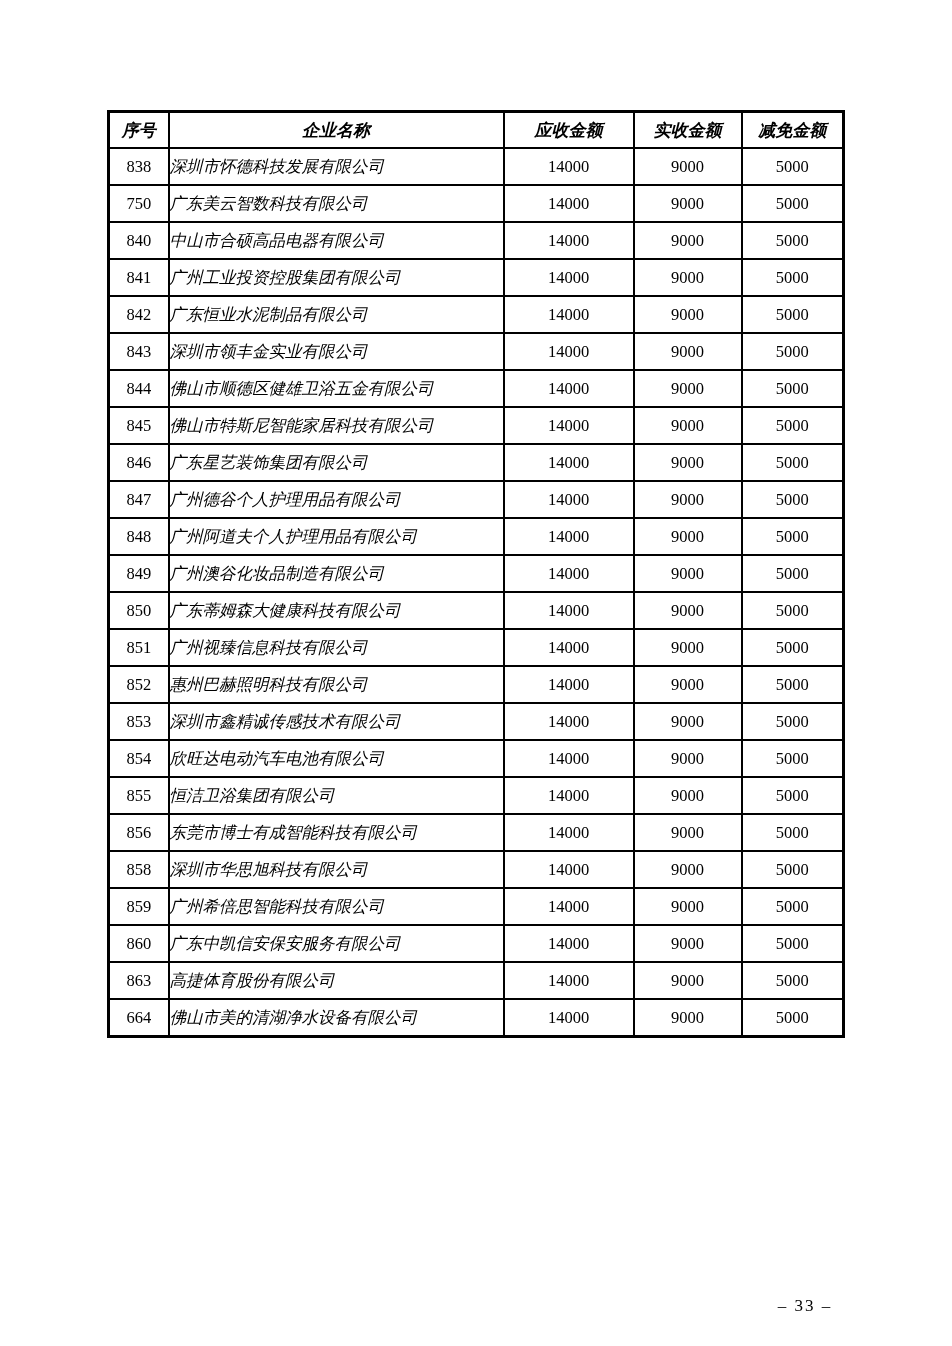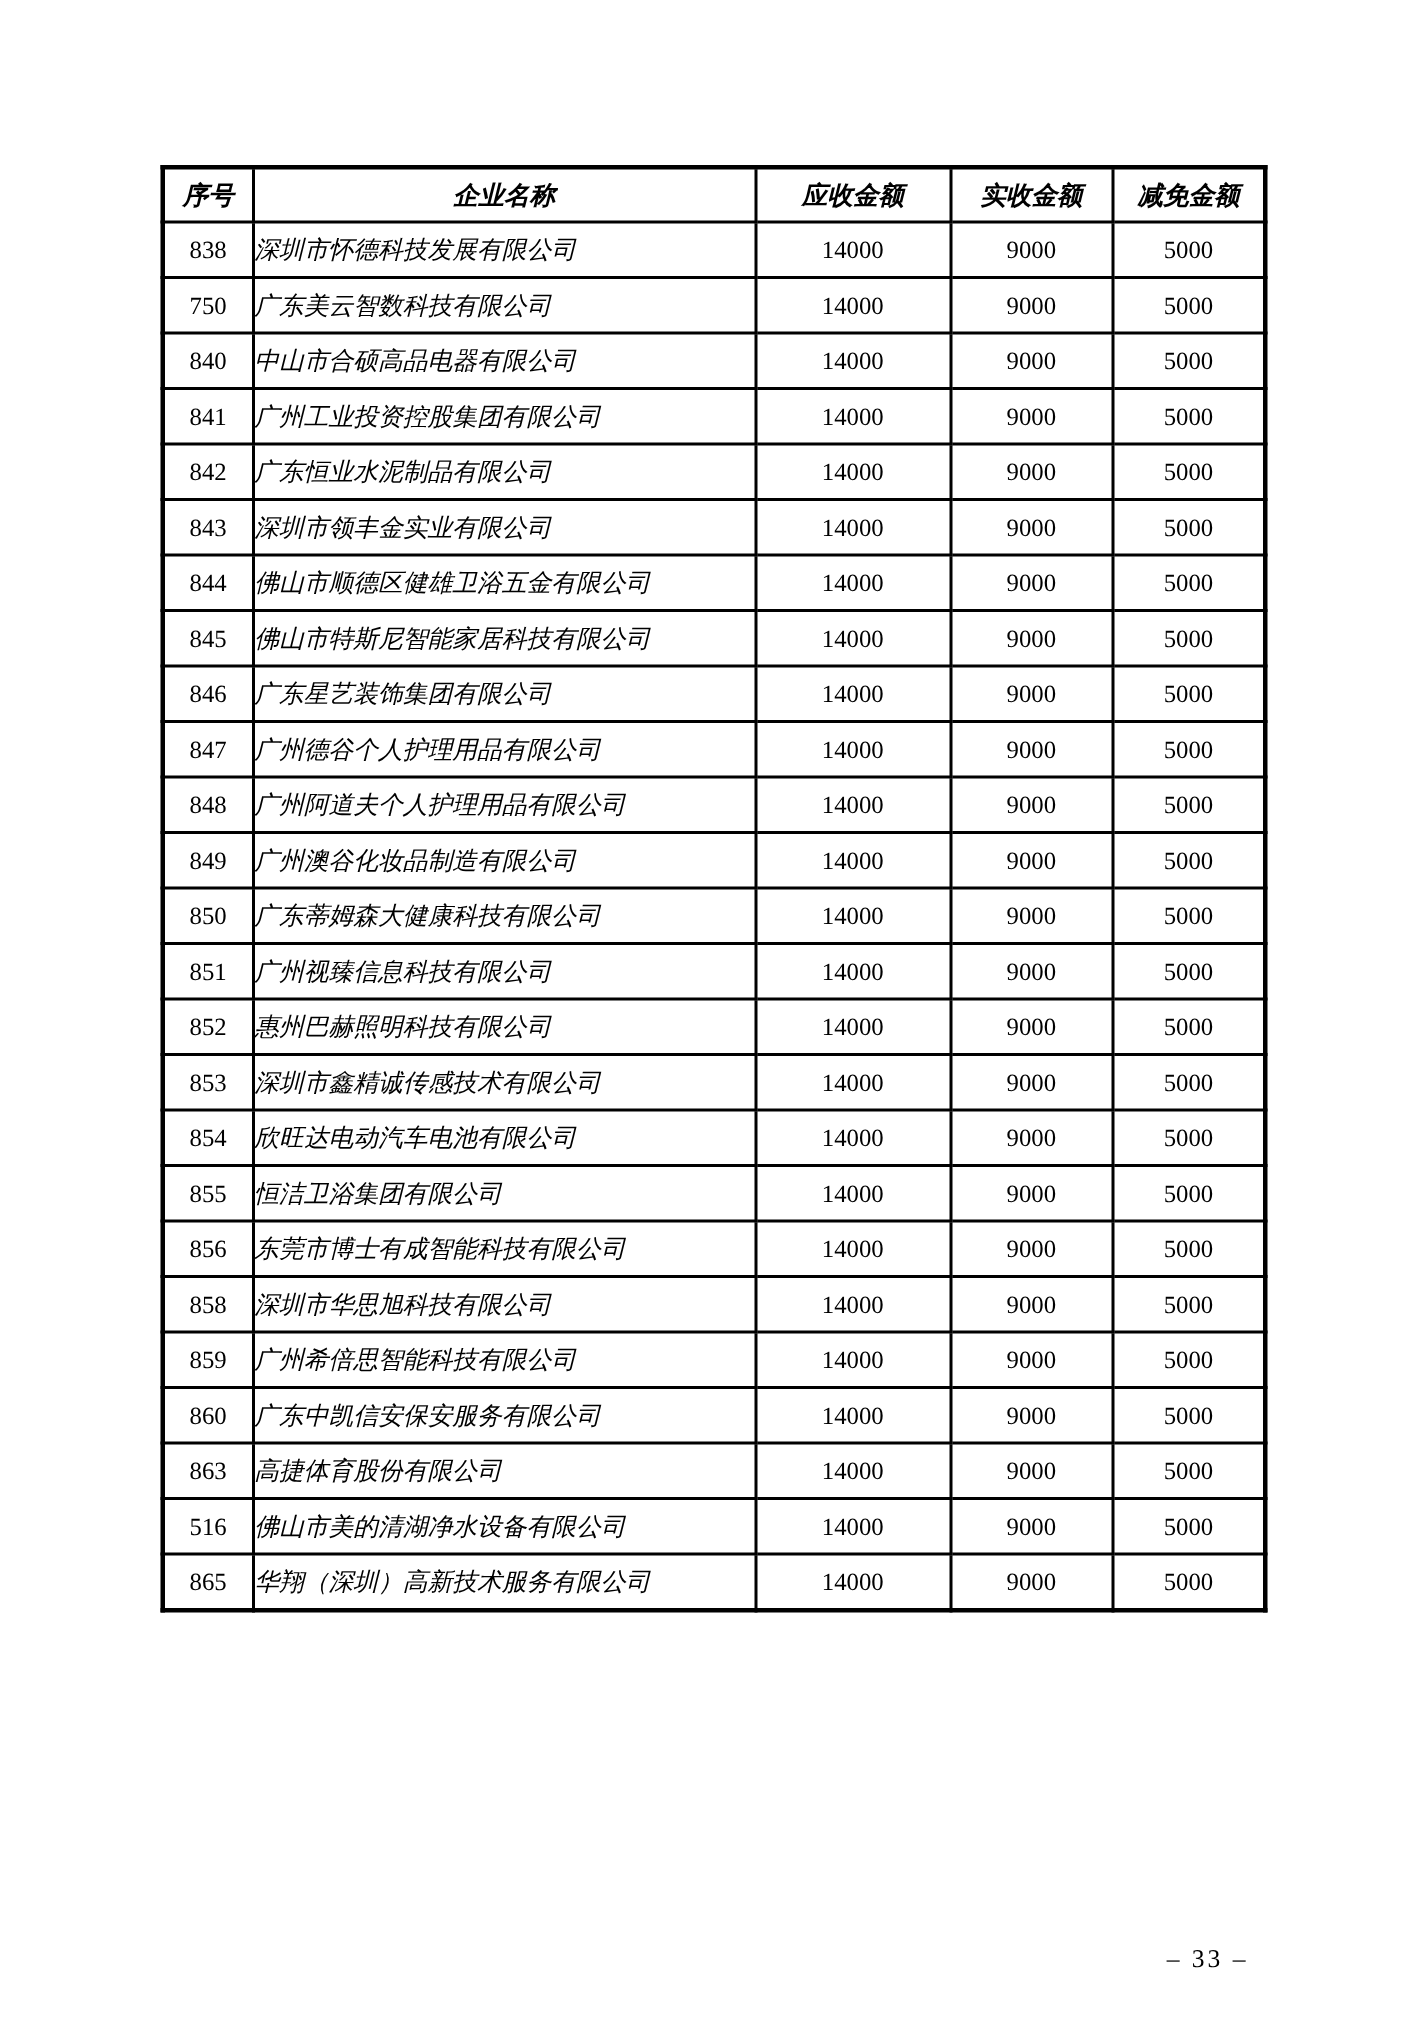--- a/index.html
+++ b/index.html
@@ -243,29 +243,22 @@
           <td class="cell-num">5000</td>
         </tr>
         <tr>
           <td class="cell-num">863</td>
           <td class="cell-name">高捷体育股份有限公司</td>
           <td class="cell-num">14000</td>
           <td class="cell-num">9000</td>
           <td class="cell-num">5000</td>
         </tr>
         <tr>
-          <td class="cell-num">516</td>
+          <td class="cell-num">664</td>
           <td class="cell-name">佛山市美的清湖净水设备有限公司</td>
-          <td class="cell-num">14000</td>
-          <td class="cell-num">9000</td>
-          <td class="cell-num">5000</td>
-        </tr>
-        <tr>
-          <td class="cell-num">865</td>
-          <td class="cell-name">华翔（深圳）高新技术服务有限公司</td>
           <td class="cell-num">14000</td>
           <td class="cell-num">9000</td>
           <td class="cell-num">5000</td>
         </tr>
       </tbody>
   </table>
 
   <div class="page-footer">– 33 –</div>
 
 </div>

